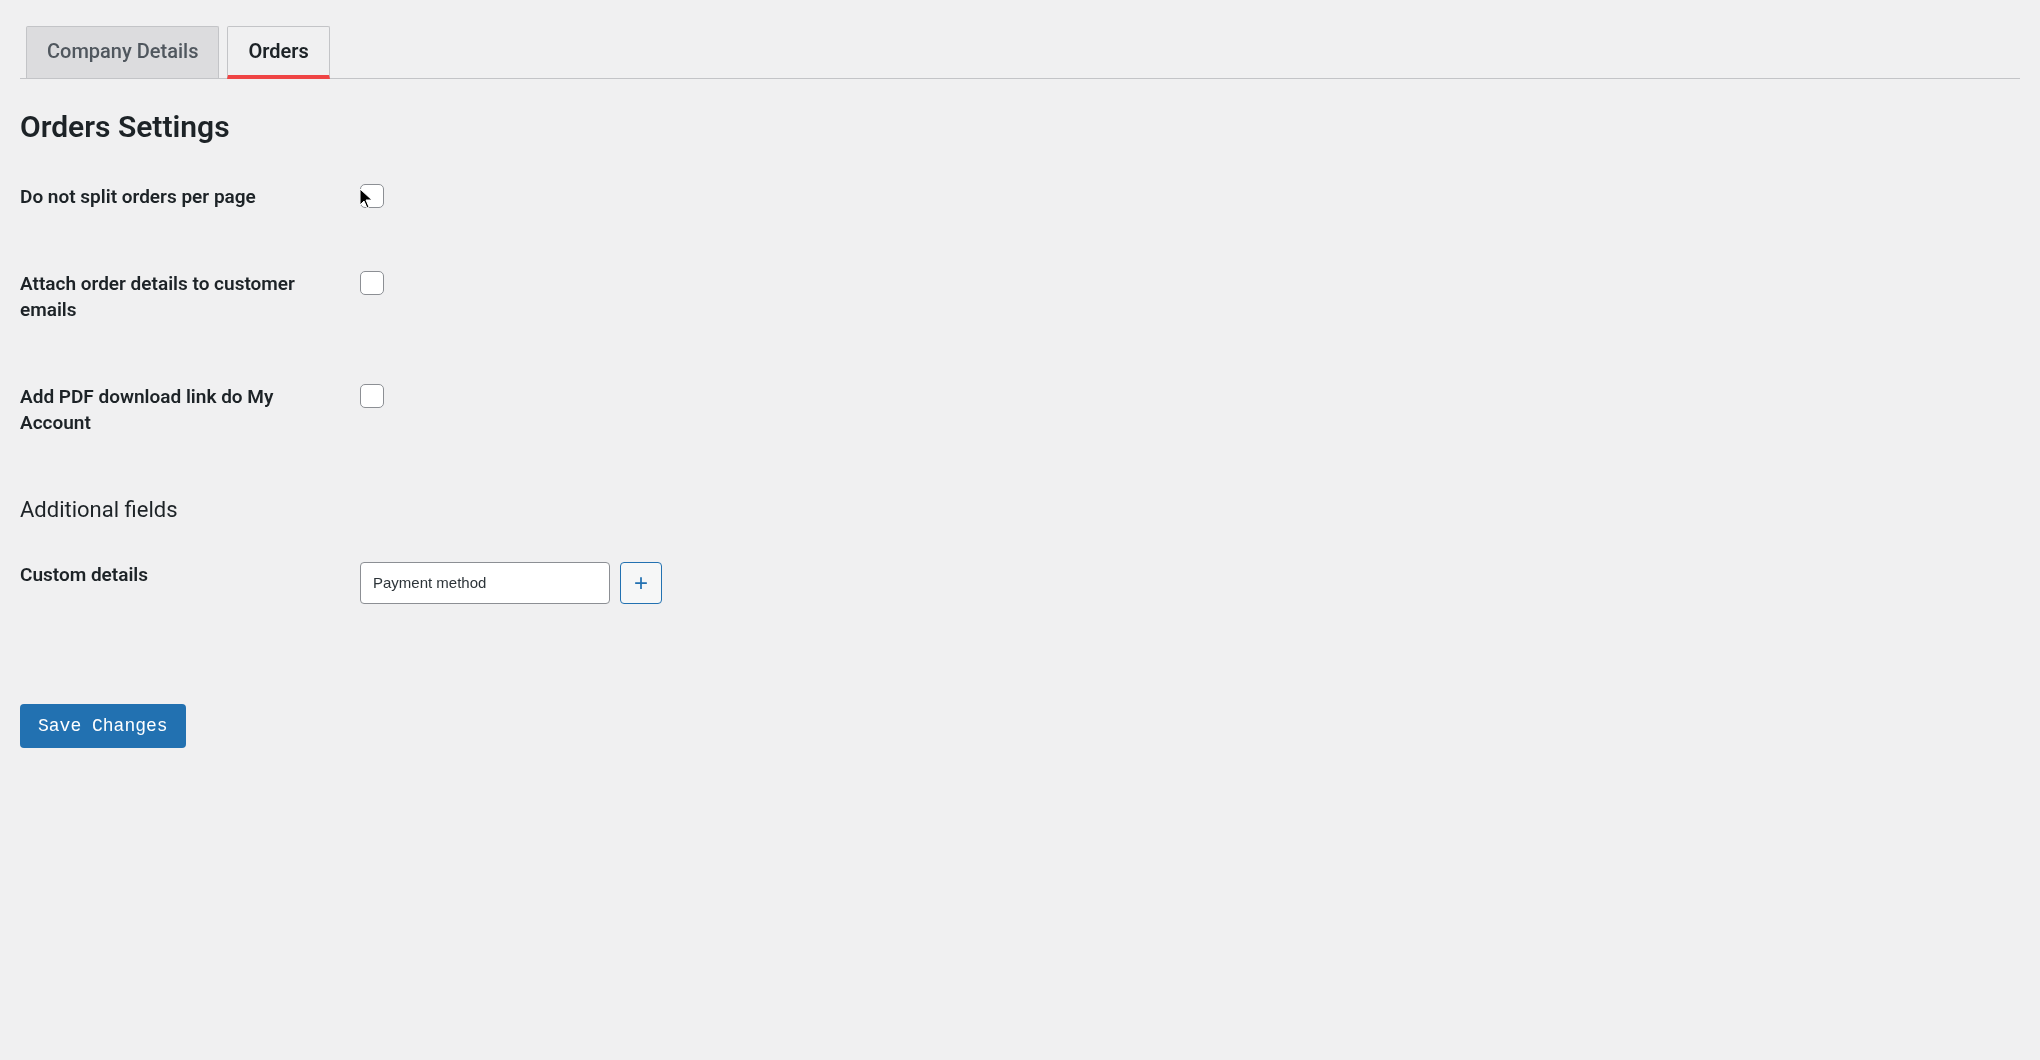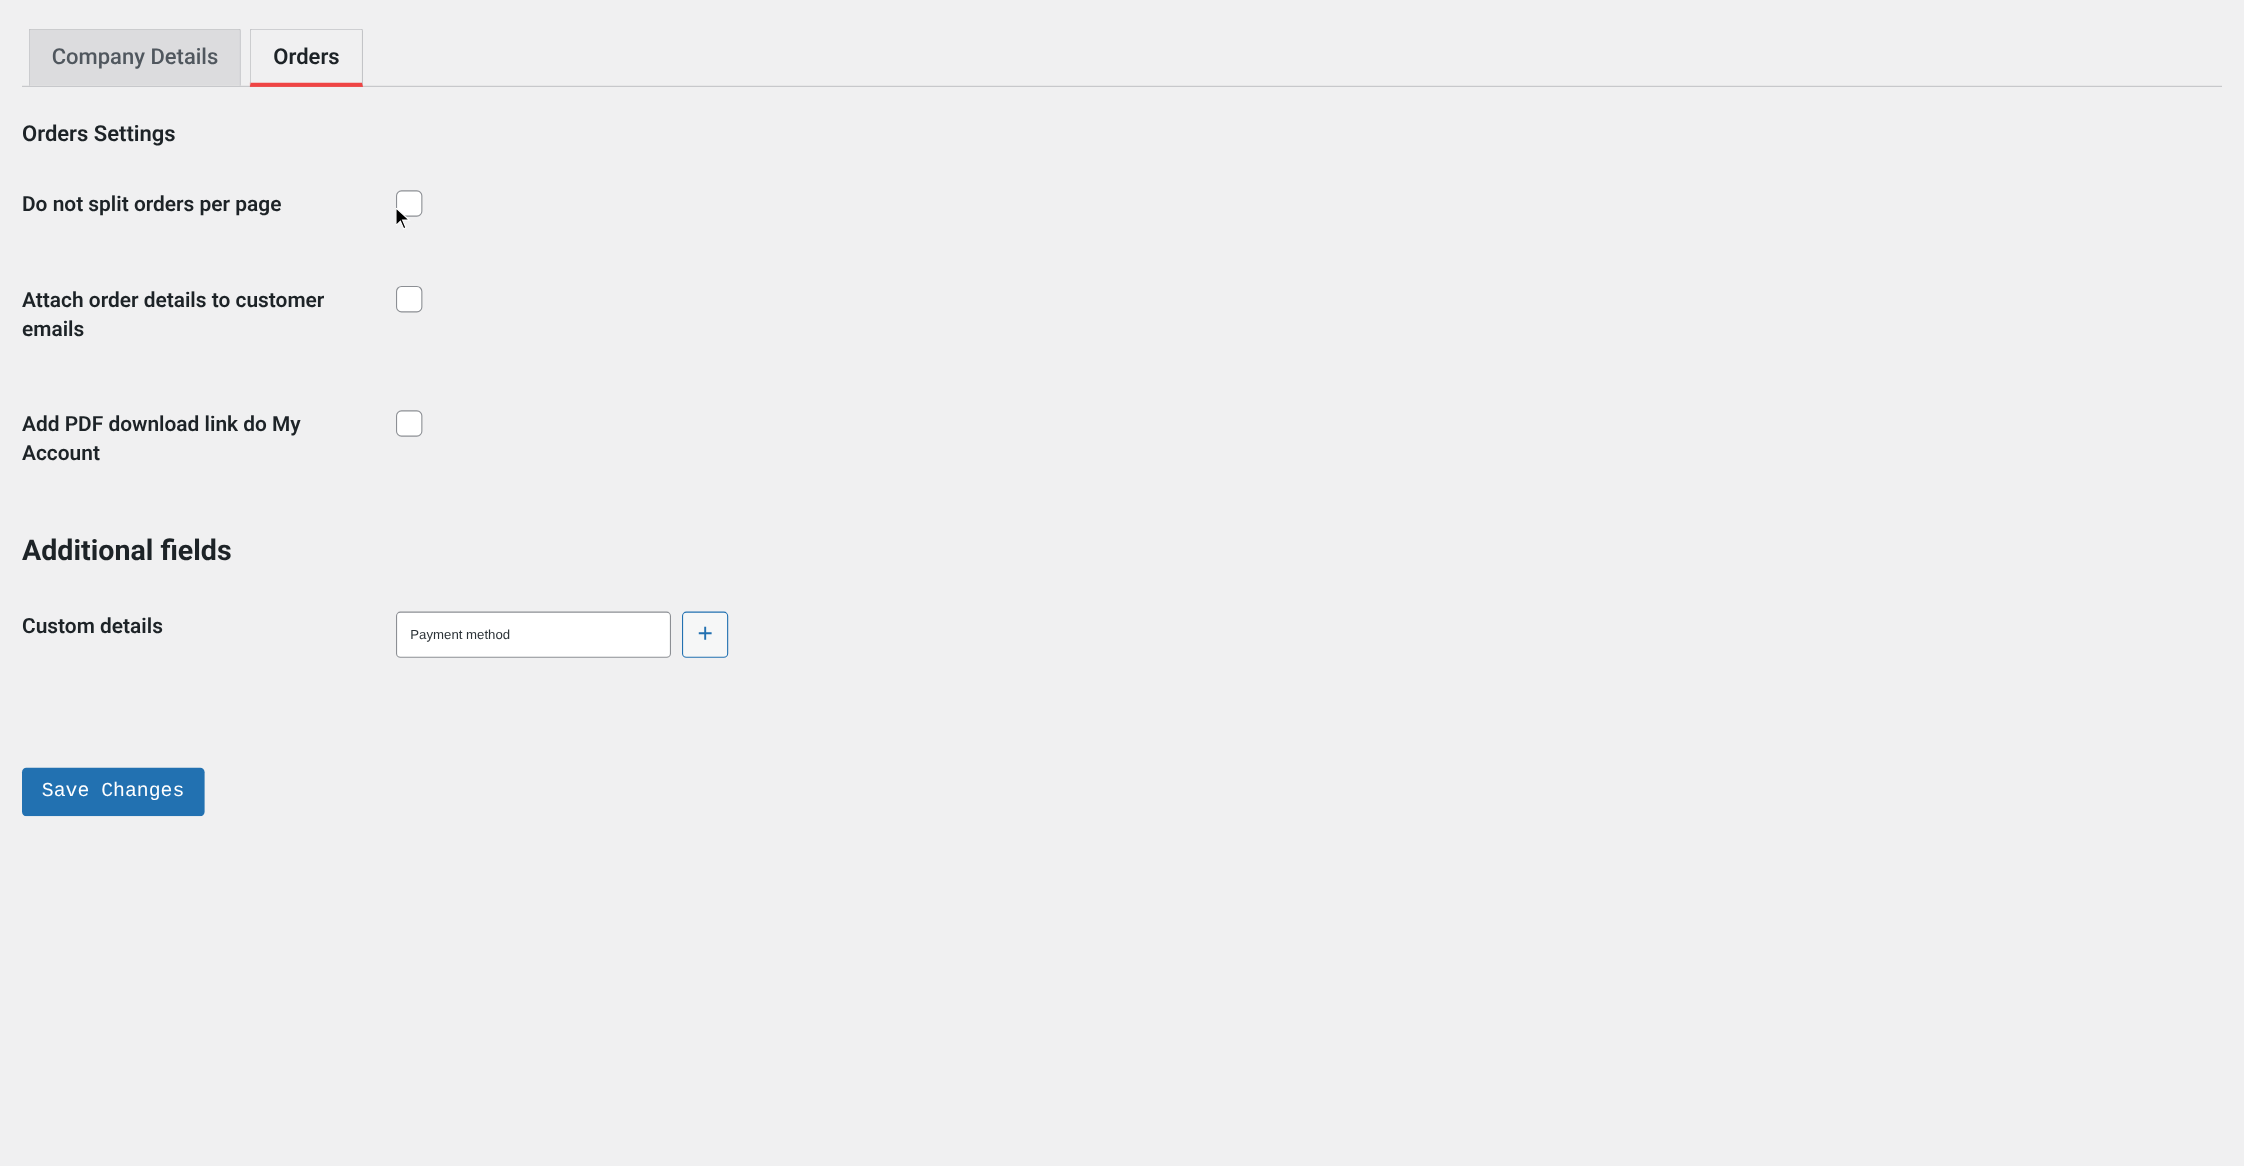--- a/index.html
+++ b/index.html
@@ -32,29 +32,29 @@
       border-radius: 2px 2px 0 0;
     }
     .tab.active {
       background: #f0f0f1;
       color: #1d2327;
       font-weight: 600;
       border-bottom: 4px solid #ef4444;
       margin-bottom: -1px;
     }
     .section-title {
-      font-size: 20px;
+      font-size: 30px;
       font-weight: 600;
       margin-top: 30px;
       margin-bottom: 40px;
       color: #1d2327;
     }
     .subsection-title {
-      font-size: 26px;
-      font-weight: 700;
+      font-size: 22px;
+      font-weight: 400;
       margin-top: 50px;
       margin-bottom: 40px;
       color: #1d2327;
     }
     .form-table {
       width: 100%;
     }
     .form-row {
       display: flex;
       align-items: flex-start;
@@ -81,21 +81,21 @@
       border-radius: 5px;
       background: #fff;
       cursor: pointer;
       appearance: none;
       -webkit-appearance: none;
     }
     .text-input {
       width: 250px;
       height: 42px;
       padding: 8px 12px;
-      font-size: 12px;
+      font-size: 15px;
       border: 1px solid #8c8f94;
       border-radius: 4px;
       background: #fff;
       color: #2c3338;
     }
     .add-button {
       width: 42px;
       height: 42px;
       border: 1px solid #2271b1;
       border-radius: 4px;

